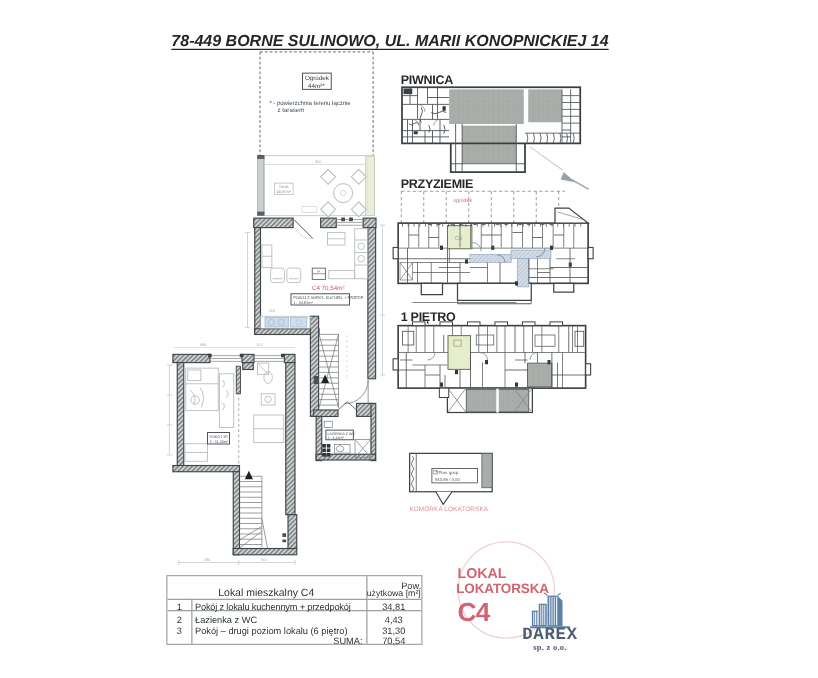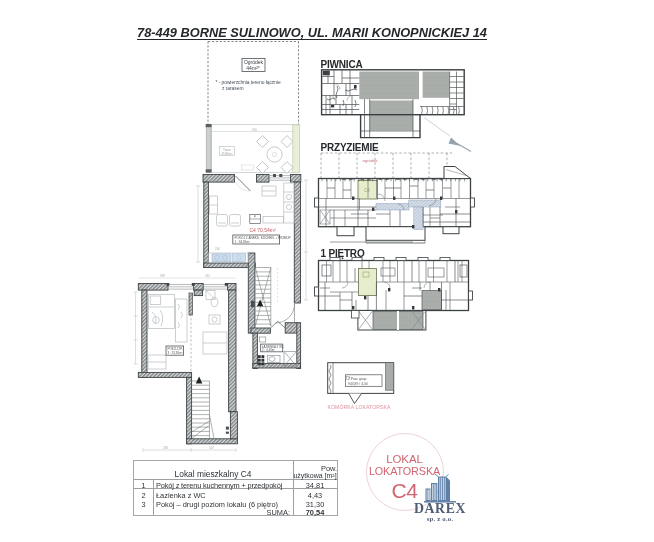--- a/index.html
+++ b/index.html
@@ -6,22 +6,22 @@
 body{font-family:"Liberation Sans",sans-serif;position:relative;}
 .abs{position:absolute;}
 #title{left:-15px;top:25px;width:654px;text-align:center;font-weight:bold;font-size:12.8px;color:#23272a;letter-spacing:0px;}
 #title span{text-decoration:underline;text-underline-offset:2px;font-style:italic;}
 
 #tbl{left:133px;top:460px;width:203px;height:54px;border:1px solid #a3a8aa;font-size:7.4px;color:#2e3236;}
 .tline{position:absolute;background:#9ba0a2;}
 .tt{position:absolute;white-space:nowrap;}
 
 #circle{left:366px;top:433px;width:76px;height:76px;border:1.6px solid #eed2d5;border-radius:50%;}
-.lred{color:#d06470;font-weight:normal;text-align:center;white-space:nowrap;}
-#darex{left:402px;top:501px;width:76px;text-align:center;font-family:Liberation Serif, serif;font-weight:bold;font-size:13.8px;color:#4e5e74;letter-spacing:0.6px;}
+.lred{color:#d06470;font-weight:bold;white-space:nowrap;}
+#darex{left:402px;top:501px;width:76px;text-align:center;font-family:Liberation Mono, monospace;font-weight:bold;font-size:13.8px;color:#4e5e74;letter-spacing:0.6px;}
 #spzoo{left:402px;top:514.5px;width:76px;text-align:center;font-family:"Liberation Serif",serif;font-weight:bold;font-size:6.8px;color:#4e5e74;letter-spacing:0.2px;}
 </style>
 </head>
 <body>
 <svg id="plans" class="abs" style="left:0;top:0;filter:blur(0.3px)" width="654" height="542" viewBox="0 0 654 542">
 <defs>
 <pattern id="wh" width="2.6" height="2.6" patternUnits="userSpaceOnUse" patternTransform="rotate(45)">
   <rect width="2.6" height="2.6" fill="#dddfdf"></rect>
         <rect width="1.5" height="2.6" fill="#84898c"></rect>
 </pattern>
@@ -591,30 +591,30 @@
 
 <div id="tbl" class="abs">
   <div class="tline" style="left:0;top:18.3px;width:203px;height:1px"></div>
   <div class="tline" style="left:0;top:26.7px;width:203px;height:1px"></div>
   <div class="tline" style="left:19px;top:18.3px;width:1px;height:35.7px"></div>
   <div class="tline" style="left:158.5px;top:0;width:1px;height:54px"></div>
   <div class="tt" style="left:0;top:8.3px;width:158px;text-align:center;font-weight:normal;font-size:8.4px">Lokal mieszkalny C4</div>
   <div class="tt" style="left:159px;top:2.5px;width:44px;text-align:right;font-size:7.4px">Pow.</div>
   <div class="tt" style="left:159px;top:10.5px;width:44px;text-align:center;font-size:7px">użytkowa [m²]</div>
   <div class="tt" style="left:0;top:20.2px;width:19px;text-align:center">1</div>
-  <div class="tt" style="left:22px;top:20.2px;letter-spacing:-0.15px;">Pokój z terenu kuchennym + przedpokój</div>
+  <div class="tt" style="left:22px;top:20.2px;letter-spacing:-0.15px;">Pokój z lokalu kuchennym + przedpokój</div>
   <div class="tt" style="left:159px;top:20.2px;width:44px;text-align:center">34,81</div>
   <div class="tt" style="left:0;top:29.5px;width:19px;text-align:center">2</div>
   <div class="tt" style="left:22px;top:29.5px;">Łazienka z WC</div>
   <div class="tt" style="left:159px;top:29.5px;width:44px;text-align:center">4,43</div>
   <div class="tt" style="left:0;top:38.6px;width:19px;text-align:center">3</div>
   <div class="tt" style="left:22px;top:38.6px;">Pokój – drugi poziom lokalu (6 piętro)</div>
   <div class="tt" style="left:159px;top:38.6px;width:44px;text-align:center">31,30</div>
   <div class="tt" style="left:60px;top:47px;width:96px;text-align:right">SUMA:</div>
-  <div class="tt" style="left:159px;top:47px;width:44px;text-align:center;font-weight:bold">70,54</div>
+  <div class="tt" style="left:159px;top:47px;width:44px;text-align:center;font-weight:normal">70,54</div>
 </div>
 
 <div id="circle" class="abs"></div>
 <div class="abs lred" style="left:366px;top:452.5px;width:77px;font-size:11.4px;">LOKAL</div>
 <div class="abs lred" style="left:365px;top:465px;width:79px;font-size:10.8px;letter-spacing:-0.1px;">LOKATORSKA</div>
 <div class="abs lred" style="left:366px;top:478.5px;width:77px;font-size:21px;letter-spacing:-0.5px;">C4</div>
 <svg class="abs" style="left:424px;top:474px" width="32" height="30" viewBox="0 0 32 30">
 <g fill="#5d80a8">
  <rect x="14" y="2.5" width="8" height="24.5"></rect>
  <rect x="7" y="9" width="6.4" height="18"></rect>

